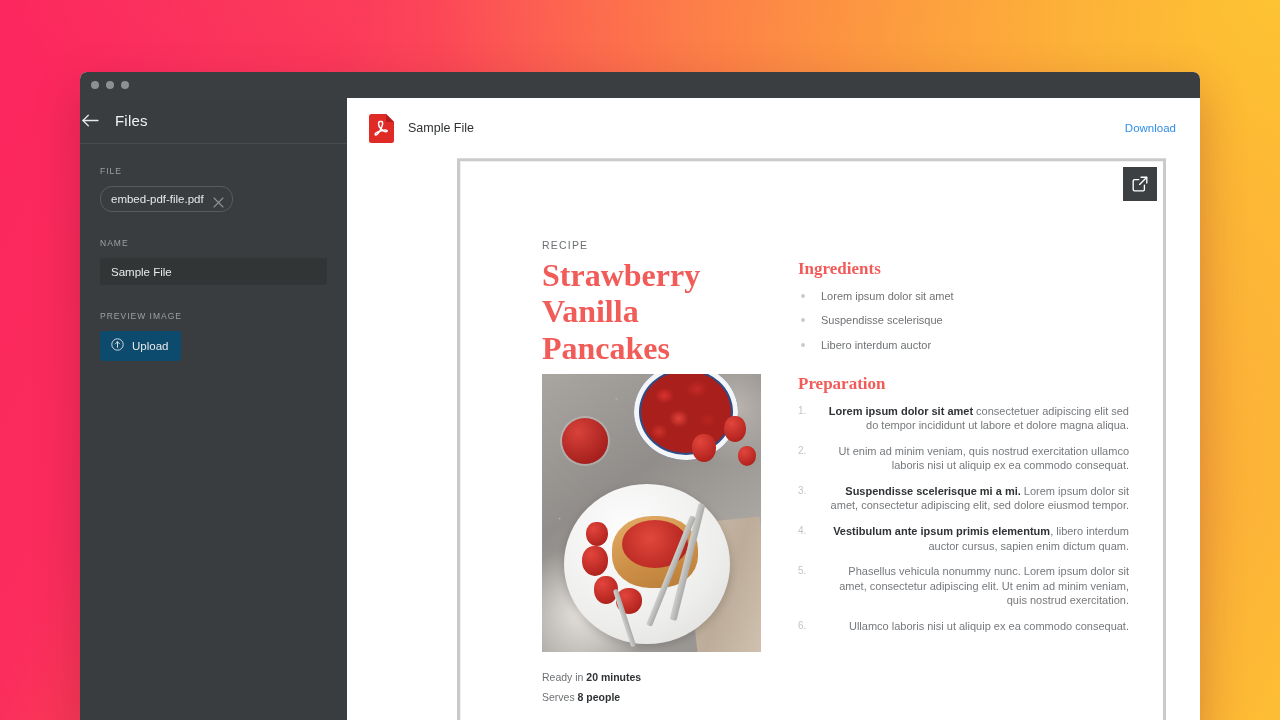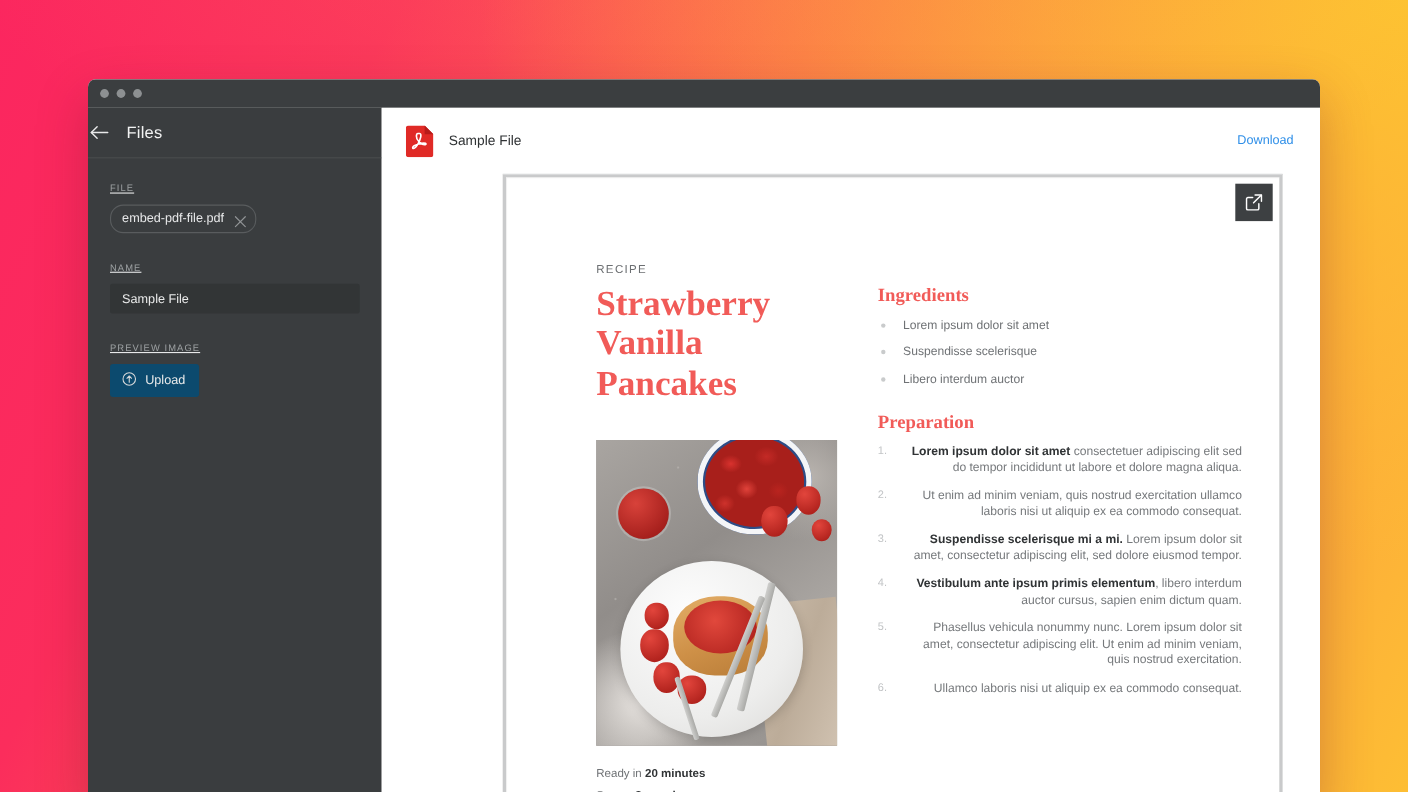--- a/index.html
+++ b/index.html
@@ -50,21 +50,21 @@
     border-bottom: 1px solid #4A4D4F;
   }
   .back-arrow {
     width: 17px; height: 17px; flex: 0 0 17px;
     display: flex; align-items: center; justify-content: center;
     cursor: pointer;
   }
   .back-arrow svg { display: block; }
   .sb-title { font-size: 15px; color: #F2F3F3; letter-spacing: .2px; }
 
-  .sb-content { padding: 22px 20px 0 20px; text-decoration: underline; }
+  .sb-content { padding: 22px 20px 0 20px; }
   .field-label {
     font-size: 8.5px; letter-spacing: 1.0px; color: #9CA0A2;
     text-transform: uppercase; margin-bottom: 10px;
   }
   .field-group { margin-bottom: 26px; }
 
   .chip {
     display: inline-flex; align-items: center; gap: 9px;
     border: 1px solid #595C5E; border-radius: 12px;
     padding: 6px 8px 6px 10px; background: transparent;
@@ -125,21 +125,21 @@
   .col-left { width: 220px; flex: 0 0 220px; }
   .col-right { flex: 1 1 auto; }
 
   .eyebrow {
     font-size: 10.5px; letter-spacing: 1.2px; color: #6C6F72;
     text-transform: uppercase; margin-bottom: 6px;
   }
   .recipe-title {
     font-family: "Liberation Serif", serif;
     font-weight: bold; font-size: 32px; line-height: 1.14;
-    color: #F15B58; margin-bottom: 34px;
+    color: #F15B58; margin-bottom: 8px;
   }
   .photo {
     width: 219px; height: 278px; position: relative; overflow: hidden;
     background: #9E9A97;
   }
   .photo .surface {
     position: absolute; inset: 0;
     background:
       radial-gradient(52% 40% at 18% 86%, #E6E2DE 0%, rgba(230,226,222,0) 60%),
       radial-gradient(40% 30% at 88% 12%, #B9B4AF 0%, rgba(185,180,175,0) 70%),

